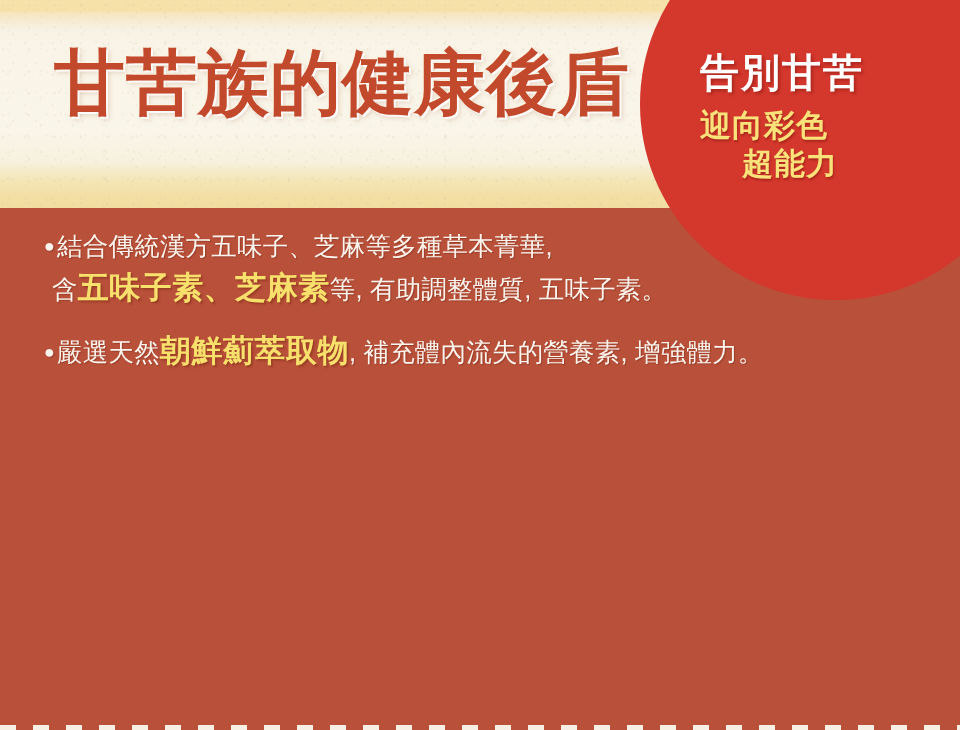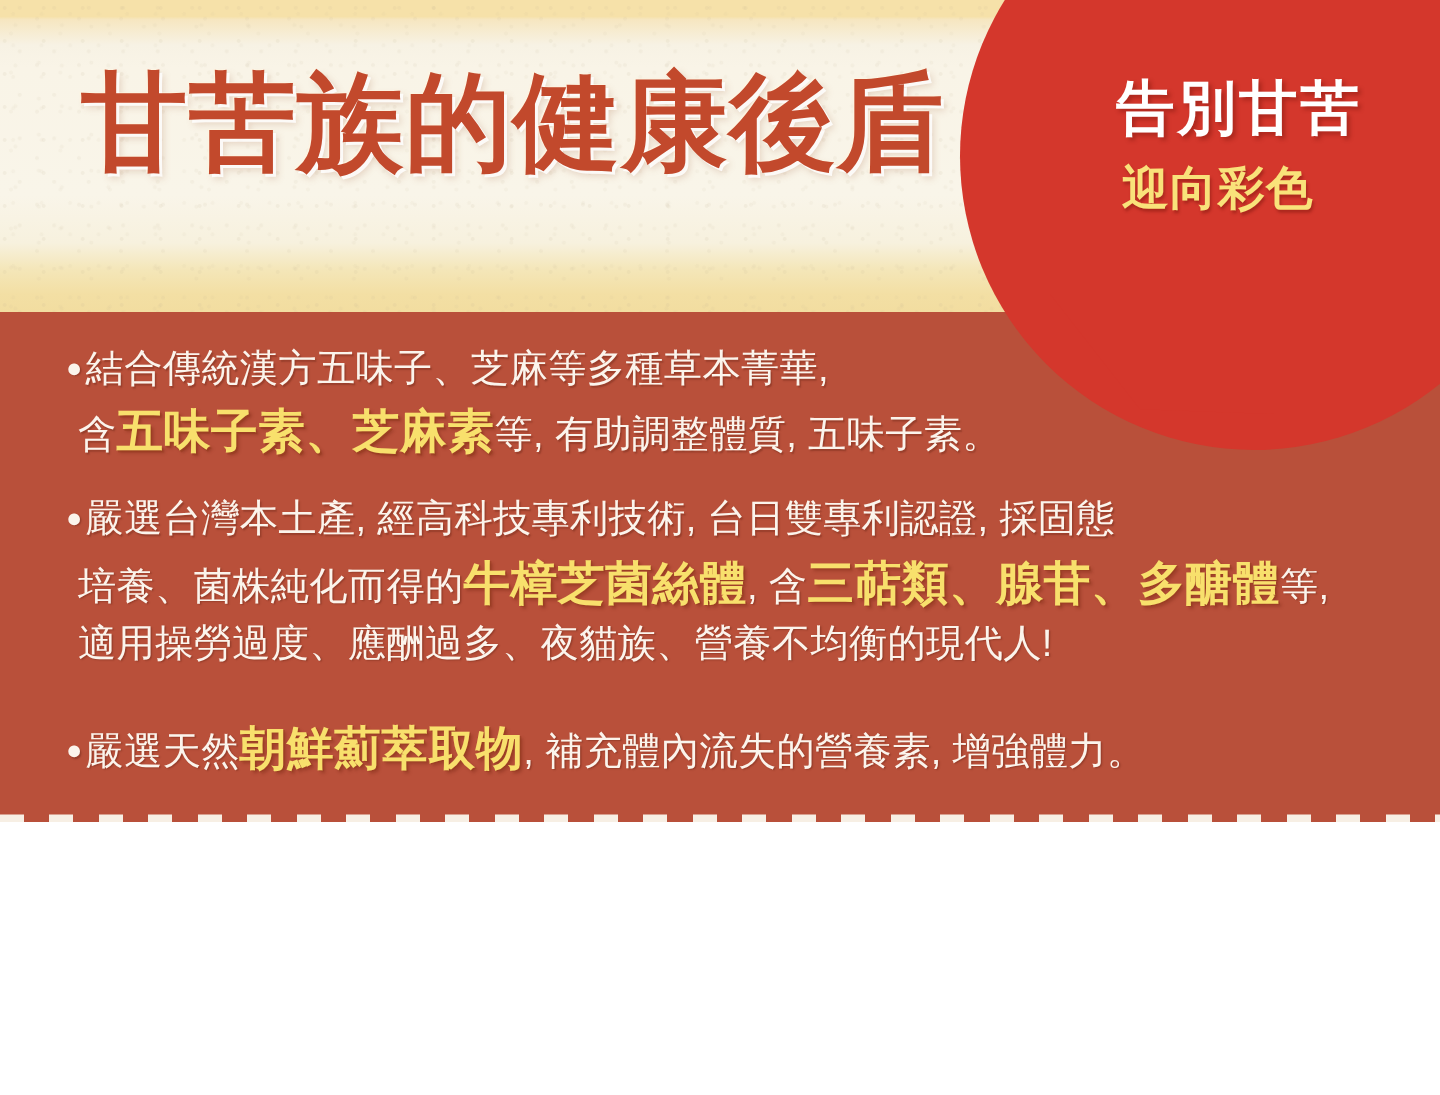--- a/index.html
+++ b/index.html
@@ -7,21 +7,21 @@
     padding: 0;
     background: #ffffff;
   }
   body {
     font-family: "Liberation Sans", "DejaVu Sans", sans-serif;
   }
 
   #poster {
     position: relative;
     width: 960px;
-    height: 548px;
+    height: 730px;
     overflow: hidden;
     background: #b9503a;
   }
 
   
   .banner {
     position: absolute;
     left: 0;
     top: 0;
     width: 960px;
@@ -99,21 +99,20 @@
     height: 80px;
     background: #d4372c;
     clip-path: polygon(0% 0%, 100% 0%, 100% 100%, 40% 96%);
   }
 
   .badge-text {
     position: absolute;
     left: 700px;
     top: 52px;
     width: 252px;
-    text-align: center;
     z-index: 4;
   }
   .badge-line1 {
     font-size: 39px;
     font-weight: bold;
     color: #ffffff;
     letter-spacing: 2px;
     line-height: 1.1;
     text-shadow: 2px 2px 3px rgba(120,20,10,.45);
   }
@@ -208,31 +207,27 @@
   </div>
 
   <div class="bubble"></div>
   <div class="bubble-tail2"></div>
 
   <div class="poster-title">甘苦族的健康後盾</div>
 
   <div class="badge-text">
     <div class="badge-line1">告別甘苦</div>
     <div class="badge-line2">迎向彩色</div>
+    <div class="badge-line3">超能力</div>
   </div>
 
   <div class="copy" id="copy-root">
       <div class="bullet">
         <div class="bline"><span class="dot">●</span><span>結合傳統漢方五味子、芝麻等多種草本菁華,</span></div>
         <div class="bline indent"><span>含</span><span class="hl">五味子素、芝麻素</span><span>等, 有助調整體質, 五味子素。</span></div>
       </div>
       <div class="bullet bullet-gap">
-        <div class="bline"><span class="dot">●</span><span>嚴選台灣本土產, 經高科技專利技術, 台日雙專利認證, 採固態</span></div>
-        <div class="bline indent"><span>培養、菌株純化而得的</span><span class="hl">牛樟芝菌絲體</span><span>, 含</span><span class="hl">三萜類、腺苷、多醣體</span><span>等,</span></div>
-        <div class="bline indent"><span>適用操勞過度、應酬過多、夜貓族、營養不均衡的現代人!</span></div>
-      </div>
-      <div class="bullet bullet-gap">
         <div class="bline"><span class="dot">●</span><span>嚴選天然</span><span class="hl">朝鮮薊萃取物</span><span>, 補充體內流失的營養素, 增強體力。</span></div>
       </div>
     </div>
 
   <div class="perf"></div>
 </div>
 
 </body></html>

